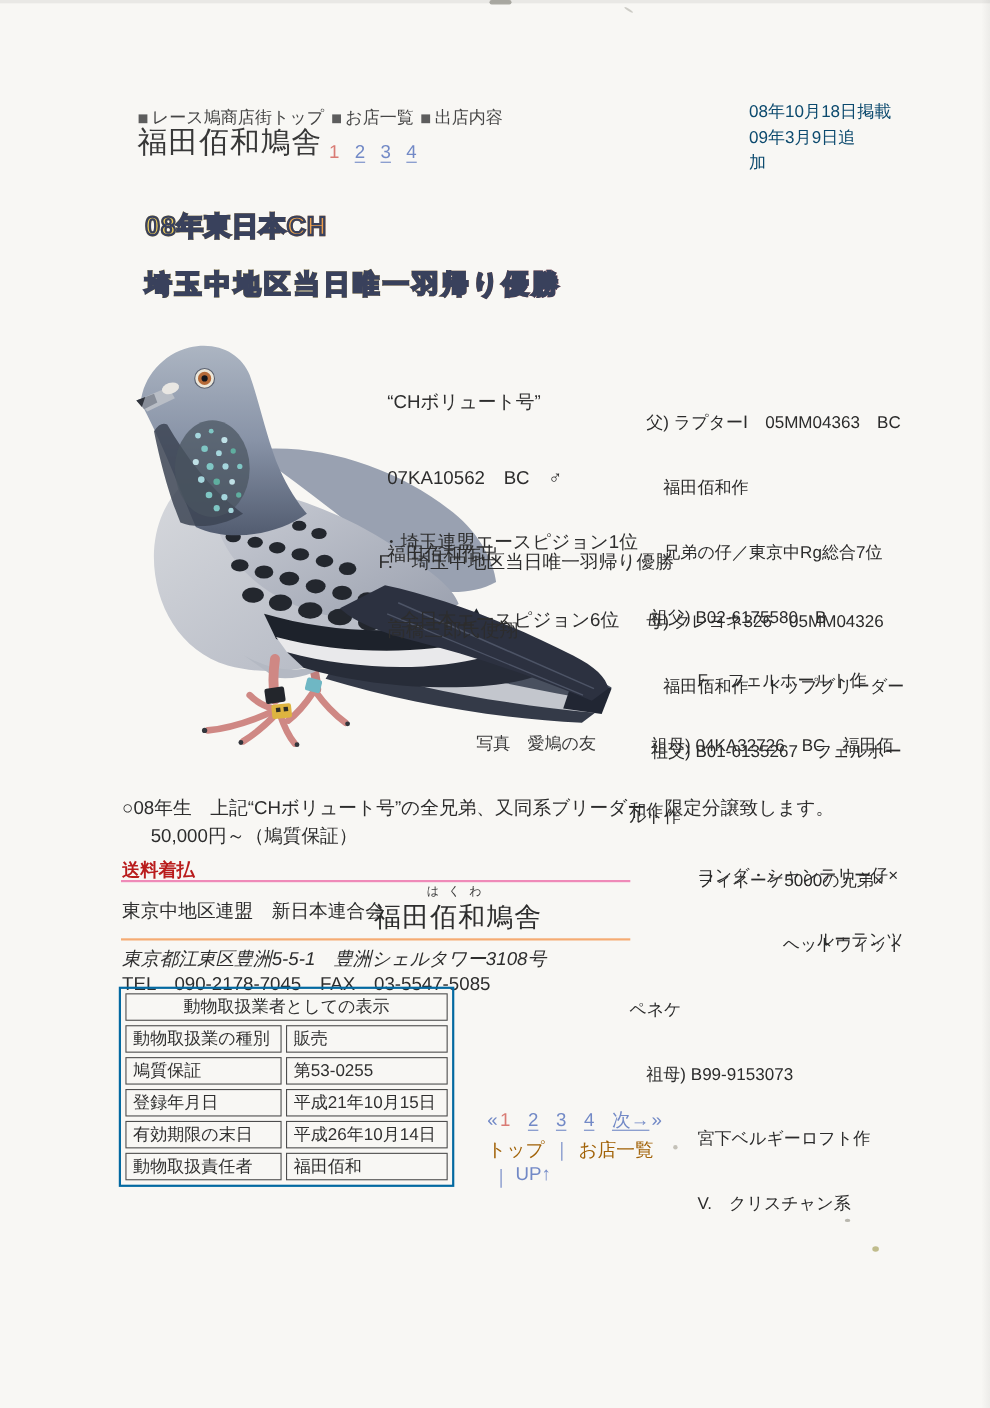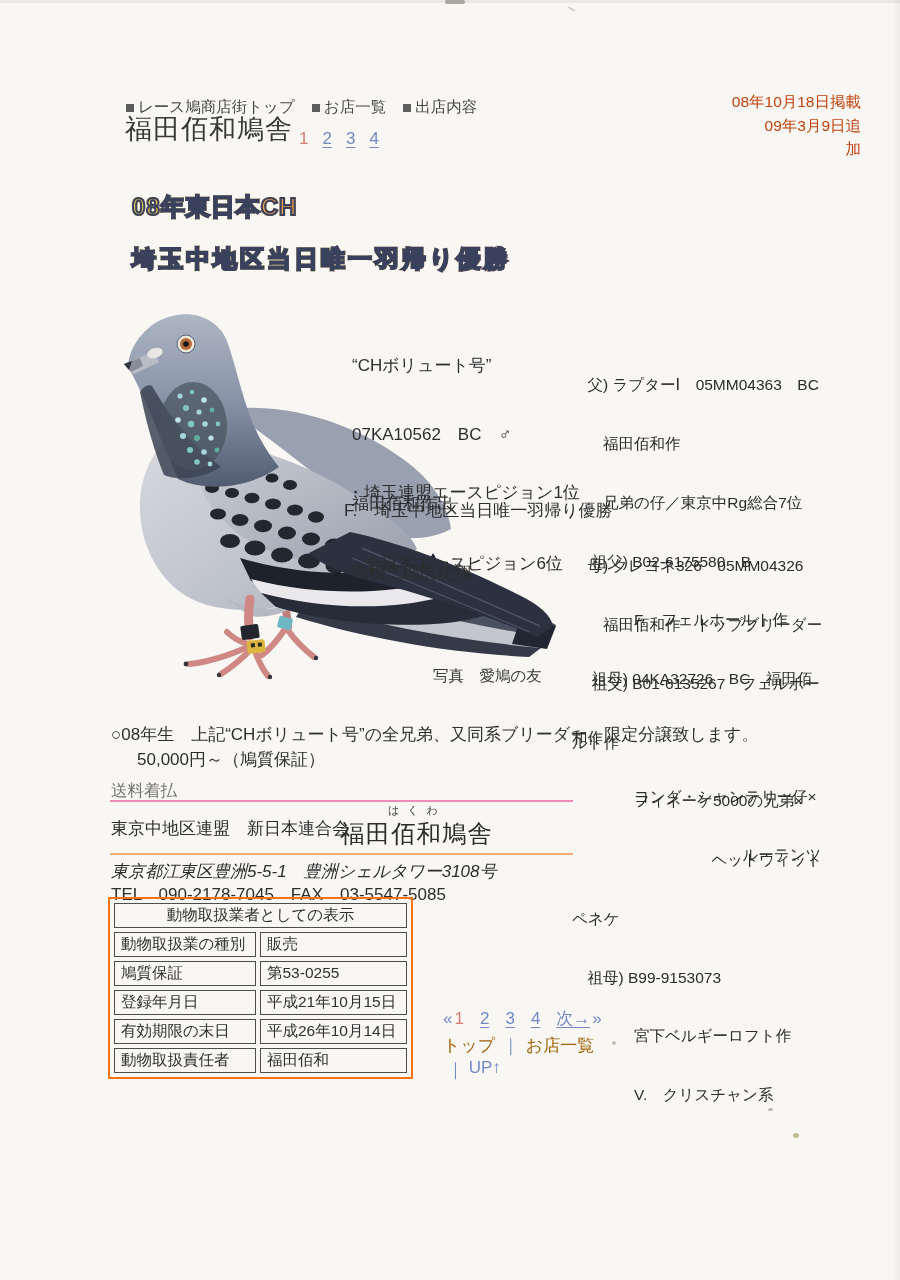--- a/index.html
+++ b/index.html
@@ -13,24 +13,24 @@
     background:linear-gradient(to left, rgba(90,90,88,.07), transparent); pointer-events:none;}
   .top-edge { position:absolute; left:0; top:0; width:100%; height:3px; background:#dddcd8; opacity:.55; }
   .top-dash { position:absolute; left:445px; top:0; width:20px; height:4px; background:#97968f; border-radius:2px; opacity:.8; }
   .speck { position:absolute; border-radius:50%; }
   .s1 { left:793px; top:1133px; width:6px; height:5px; background:#a8a360; opacity:.7; }
   .s2 { left:768px; top:1108px; width:5px; height:3px; background:#b9b7ae; }
   .s3 { left:612px; top:1041px; width:4px; height:4px; background:#c4c1b8; }
   .s4 { left:567px; top:8px; width:9px; height:2px; background:#cdccc6; transform:rotate(32deg); }
 
   
-  .nav { position:absolute; left:126px; top:97px; display:flex; gap:17px; font-size:15.5px; color:#464646; }
+  .nav { position:absolute; left:126px; top:97px; display:flex; gap:7px; font-size:15.5px; color:#464646; }
   .nav-item { display:flex; align-items:center; cursor:pointer; }
   .sq { width:8px; height:8px; background:#5d5d5d; margin-right:4px; flex:0 0 auto; }
-  .dates { position:absolute; left:681px; top:90px; width:180px; font-size:15.5px; line-height:23.5px; color:#c2410c;text-align:right; }
+  .dates { position:absolute; left:681px; top:90px; width:180px; font-size:15.5px; line-height:23.5px; color:#0c4a6e; }
   .shop-title { position:absolute; left:125px; top:111px; font-size:27px; letter-spacing:1px; color:#383838; }
   .top-pages { position:absolute; left:299px; top:129px; font-size:17px; display:flex; }
   .pg { color:#7289c6; text-decoration:underline; text-underline-offset:3px; cursor:pointer; }
   .cur { color:#d97b74; text-decoration:none; }
   .top-pages .pg { margin-left:14px; }
 
   
   .headline { position:absolute; left:132px; top:181px; font-weight:bold; font-size:24px; line-height:52px; }
   .hl { background-clip:text; -webkit-background-clip:text; color:transparent;
         -webkit-text-stroke:2.1px #39415c; letter-spacing:1px; width:max-content; }
@@ -48,33 +48,33 @@
   .photo-credit { position:absolute; left:433px; top:666px; font-size:15.5px; color:#3a3a3a; }
 
   
   .ped { position:absolute; font-size:15.5px; line-height:19.6px; color:#2b2b2b; white-space:pre; }
   .ped-sire { left:572px; top:336px; }
   .ped-dam  { left:572px; top:517px; }
 
   
   .offer1 { position:absolute; left:111px; top:723px; font-size:17px; color:#2d2d2d; }
   .offer2 { position:absolute; left:137px; top:748px; font-size:17px; color:#2d2d2d; }
-  .shipping { position:absolute; left:111px; top:780px; font-size:16.5px; color:#737373; }
+  .shipping { position:absolute; left:111px; top:780px; font-size:16.5px; color:#b91c1c;font-weight:bold; }
   .rule { position:absolute; left:110px; width:463px; height:2px; }
   .rule.pink { top:800px; background:#ef8ab8; }
   .rule.orange { top:853px; background:#f5ab73; }
   .orgs { position:absolute; left:111px; top:817px; font-size:17px; color:#2d2d2d; }
   .furigana { position:absolute; left:388px; top:803px; font-size:11px; letter-spacing:8px; color:#3c3c3c; }
   .loft-big { position:absolute; left:340px; top:817px; font-size:24.5px; letter-spacing:1px; color:#2d2d2d; }
   .addr { position:absolute; left:111px; top:860px; font-size:17px; color:#2d2d2d;font-style:italic; }
   .telfax { position:absolute; left:111px; top:883px; font-size:17px; color:#2d2d2d; }
 
   
   .license { position:absolute; left:108px; top:897px; width:305px;
-    border-collapse:separate; border-spacing:4px; border:2px solid #f97316; font-size:15.5px; color:#303030; }
+    border-collapse:separate; border-spacing:4px; border:2px solid #0369a1; font-size:15.5px; color:#303030; }
   .license th, .license td { border:1.5px solid #4d4d4d; padding:1px 6px; font-weight:normal; height:21px; text-align:left; }
   .license th { text-align:center; }
   .license .c1 { width:128px; }
 
   
   .bot-pages { position:absolute; left:443px; top:1007px; font-size:17px; display:flex; align-items:baseline; }
   .blue { color:#7289c6; }
   .bot-pages .cur { margin-left:2px; }
   .bot-pages .pg { margin-left:16px; }
   .bot-pages .raquo { margin-left:2px; }

